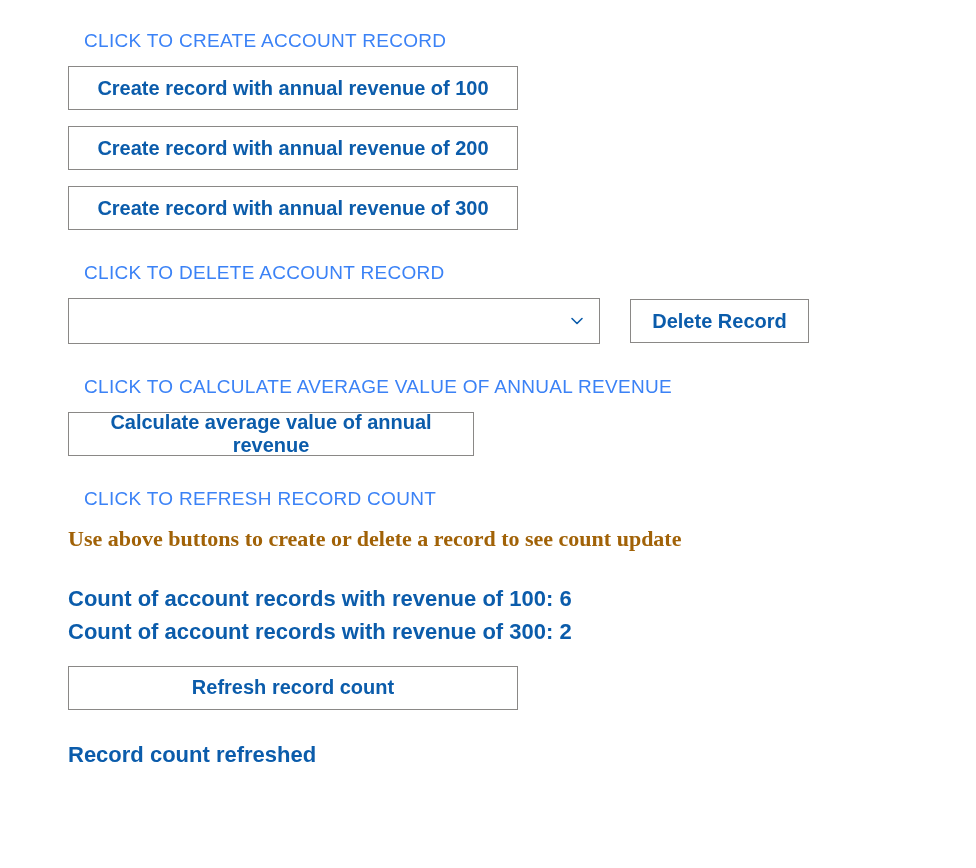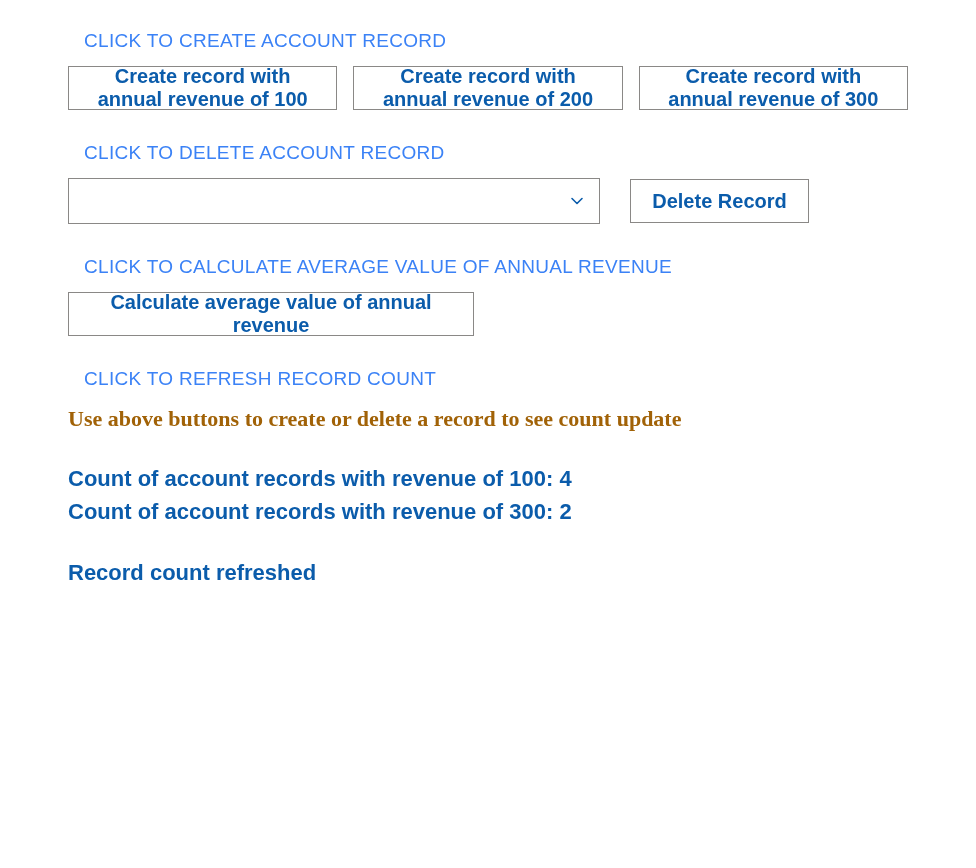--- a/index.html
+++ b/index.html
@@ -21,21 +21,21 @@
       font-size: 19px;
       font-weight: 400;
       letter-spacing: 0.3px;
       color: #3b82f6;
       margin-bottom: 14px;
       text-transform: uppercase;
       margin-left: 16px;
     }
     .btn-group {
       display: flex;
-      flex-direction: row;
+      flex-direction: column;
       gap: 16px;
     }
     .btn {
       display: inline-flex;
       align-items: center;
       justify-content: center;
       height: 44px;
       padding: 0 20px;
       border: 1px solid #8a8886;
       background: #ffffff;
@@ -137,20 +137,21 @@
 
 <div class="section">
   <div class="section-heading">CLICK TO CALCULATE AVERAGE VALUE OF ANNUAL REVENUE</div>
   <button class="btn btn-calc">Calculate average value of annual revenue</button>
 </div>
 
 <div class="section">
   <div class="section-heading">CLICK TO REFRESH RECORD COUNT</div>
   <div class="info-text">Use above buttons to create or delete a record to see count update</div>
   <div>
-    <div class="count-line">Count of account records with revenue of 100: 4</div>
+    <div class="count-line">Count of account records with revenue of 100: 6</div>
     <div class="count-line">Count of account records with revenue of 300: 2</div>
   </div>
+  <button class="btn btn-refresh">Refresh record count</button>
 </div>
 
 <div class="section result-section">
   <div class="result-text">Record count refreshed</div>
 </div>
 
 </body></html>

